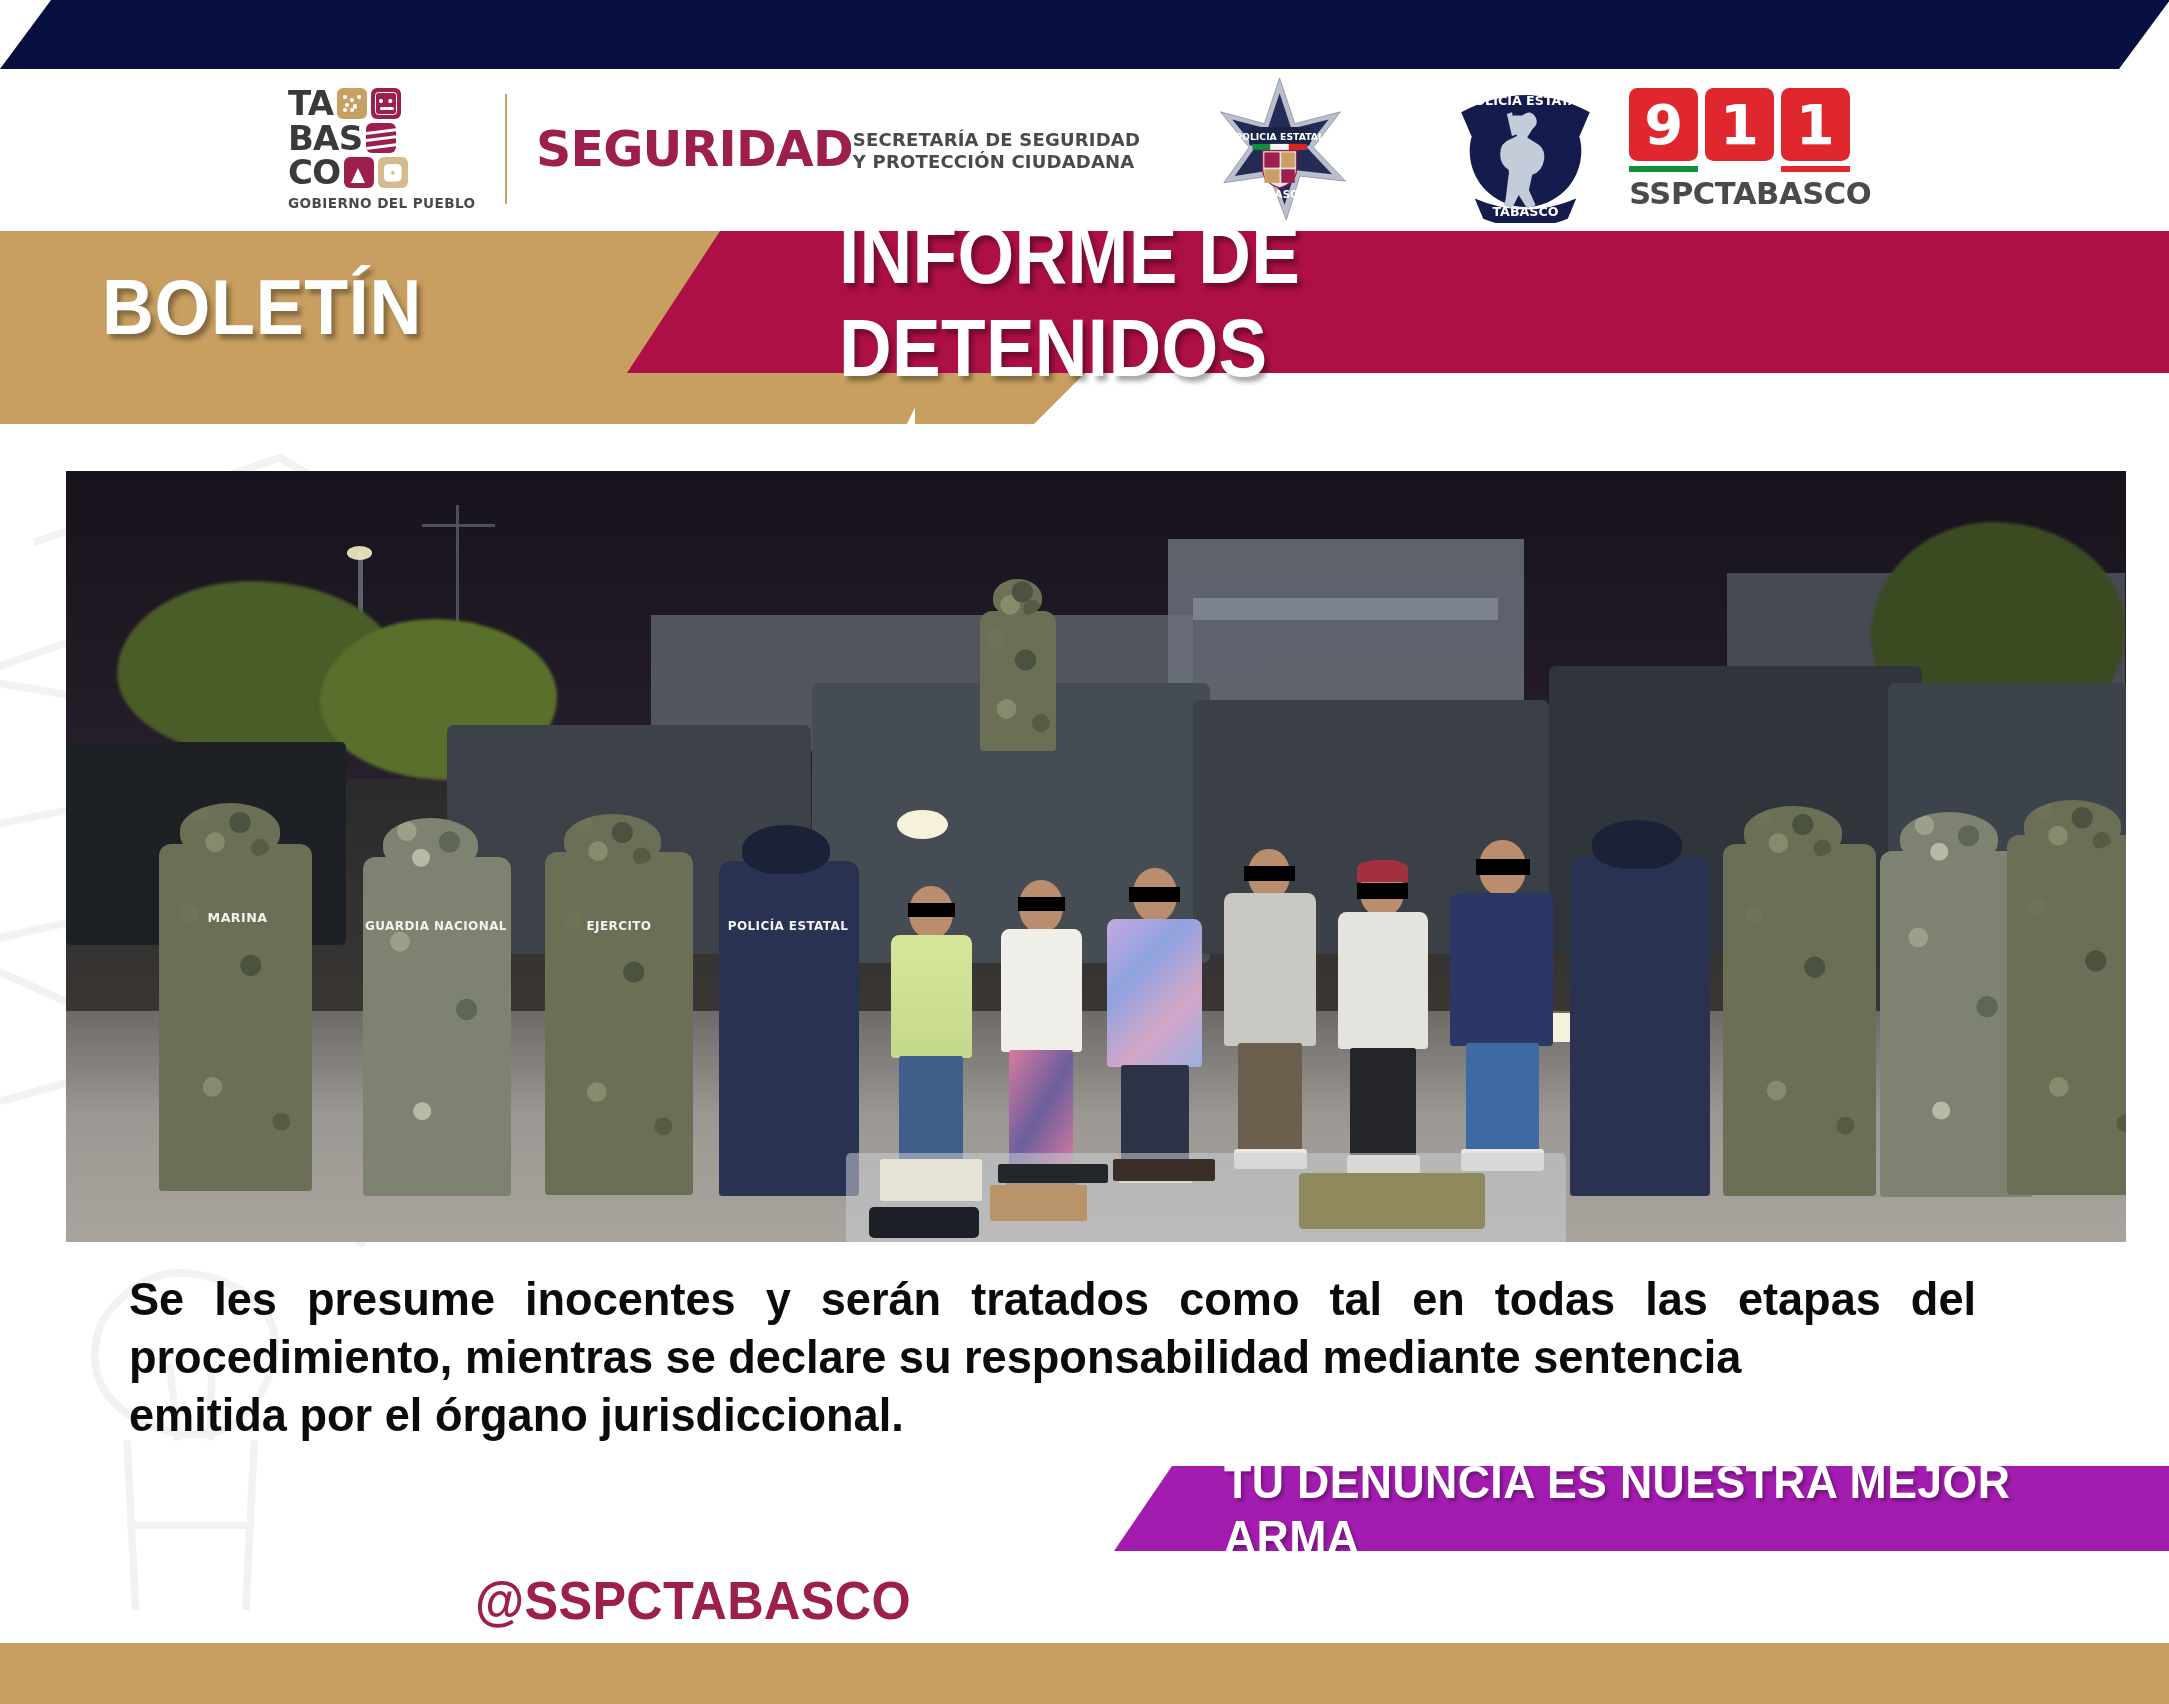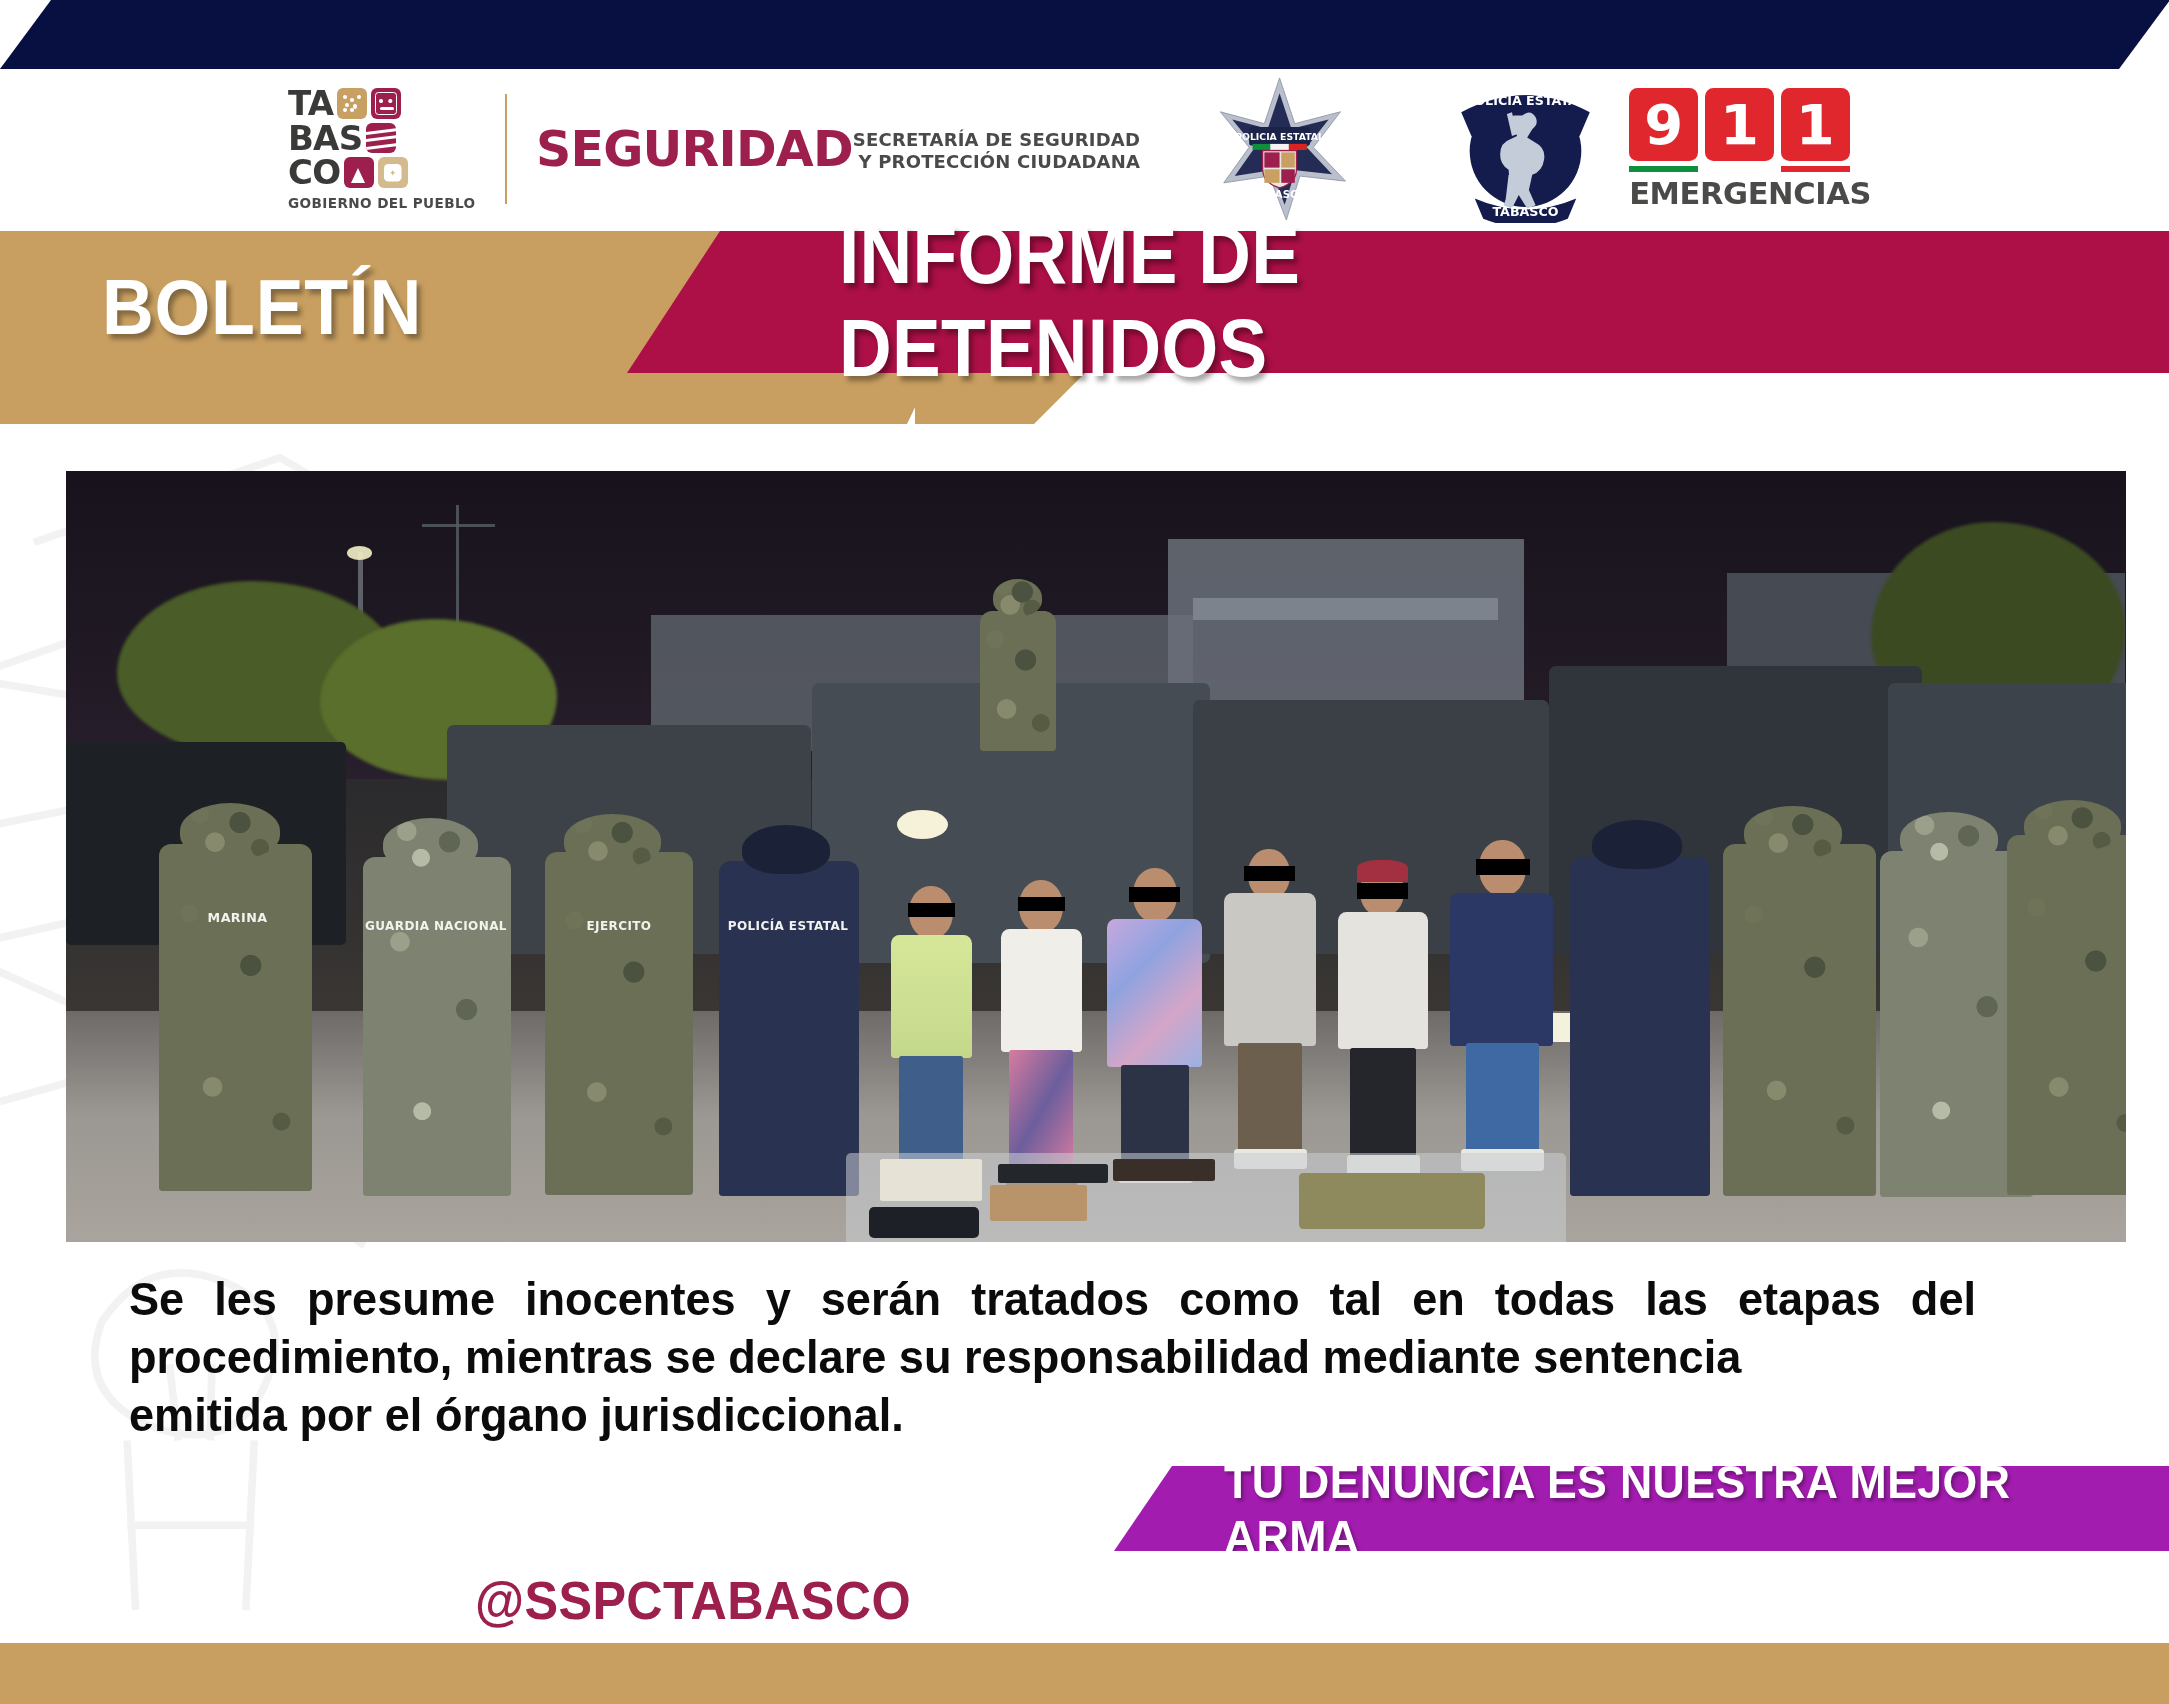--- a/index.html
+++ b/index.html
@@ -47,21 +47,21 @@
   .waves i{position:absolute;left:-1.7px;width:37px;height:3.4px;background:#fff;border-radius:2.5px;}
   .pyr{position:absolute;left:7.6px;bottom:5.1px;width:0;height:0;border-left:7.6px solid transparent;border-right:7.6px solid transparent;border-bottom:15.3px solid #fff;}
   .flower{position:absolute;left:6.8px;top:6.8px;width:17px;height:17px;}
   .flower i{position:absolute;width:8.5px;height:8.5px;background:#fff;border-radius:50% 0 50% 0;}
   .tab-caption{font-family:"DejaVu Sans", sans-serif;font-weight:bold;font-size:13.6px;color:#4a4a48;letter-spacing:0.4px;margin-top:6.8px;}
   .divider{width:2.5px;height:110px;background:#c9a063;margin:0 29px;}
 
   
   .seg{display:flex;flex-direction:row;justify-content:center;}
   .seg-title{font-family:"DejaVu Sans", sans-serif;font-weight:bold;font-size:49px;line-height:49px;color:#9d1f4d;letter-spacing:-0.8px;}
-  .seg-sub{font-family:"DejaVu Sans", sans-serif;font-weight:bold;font-size:18px;line-height:22px;color:#4a4a48;letter-spacing:0.2px;margin-top:4.2px;text-align:right;}
+  .seg-sub{font-family:"DejaVu Sans", sans-serif;font-weight:bold;font-size:18px;line-height:22px;color:#4a4a48;letter-spacing:0.2px;margin-top:4.2px;}
 
   
   .starbadge{position:relative;width:161px;height:144px;margin-left:59px;}
   .star{position:absolute;left:50%;top:50%;transform:translate(-50%,-50%);}
 
   
   .circbadge{position:relative;width:153px;height:148px;margin-left:89px;}
 
   
   .l089{margin-left:97px;width:170px;}
@@ -283,21 +283,21 @@
         <div class="digits">
           <span class="d">9</span>
           <span class="d">1</span>
           <span class="d">1</span>
         </div>
         <div class="rules">
           <span style="background:#0f8f3e"></span>
             <span style="background:#fff"></span>
             <span style="background:#e1272e"></span>
         </div>
-        <div class="cap">EMERGENCIAS</div>
+        <div class="cap">SSPCTABASCO</div>
       </div>
 
     </div>
   </div>
 
   <div class="banner">
     <div class="band-gold2"></div>
     <div class="band-gold"></div>
     <div class="band-crim"></div>
     <div class="band-gold-tail"></div>

